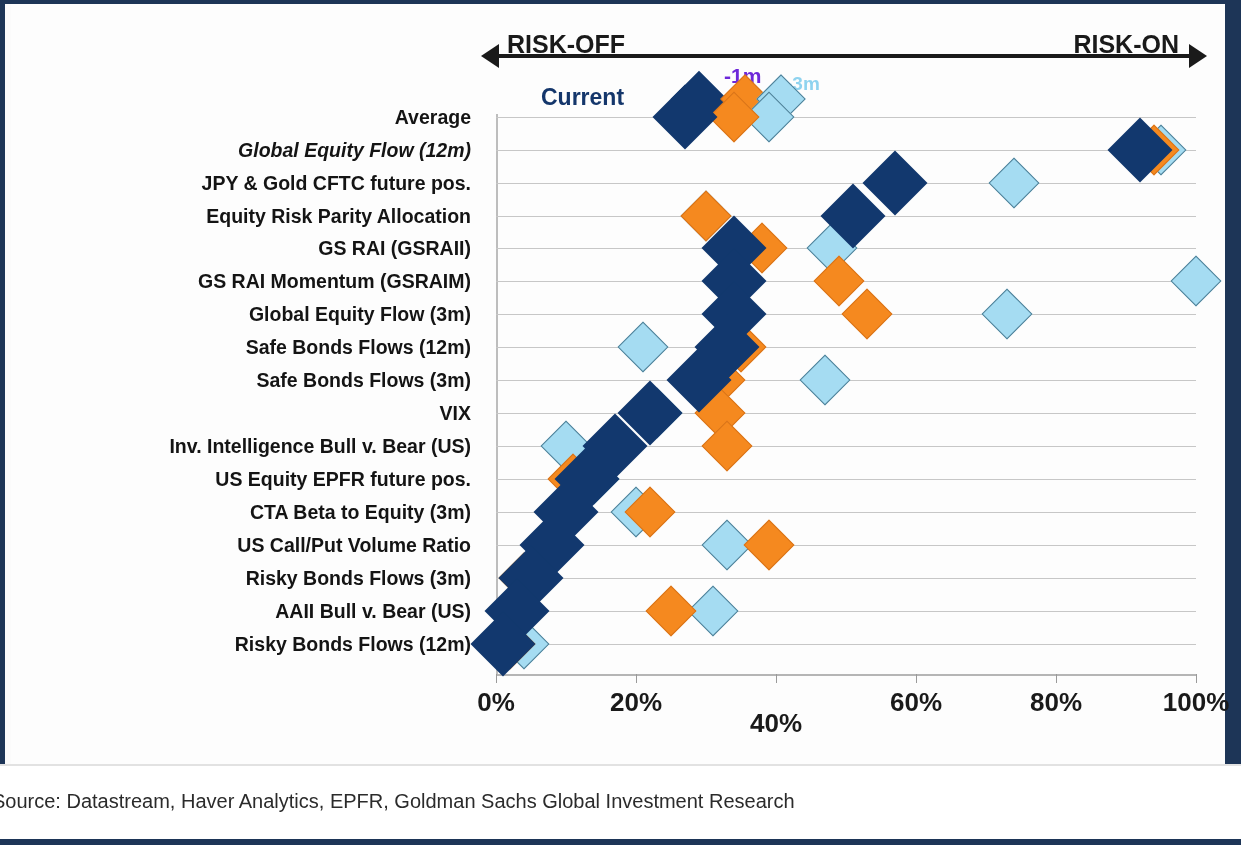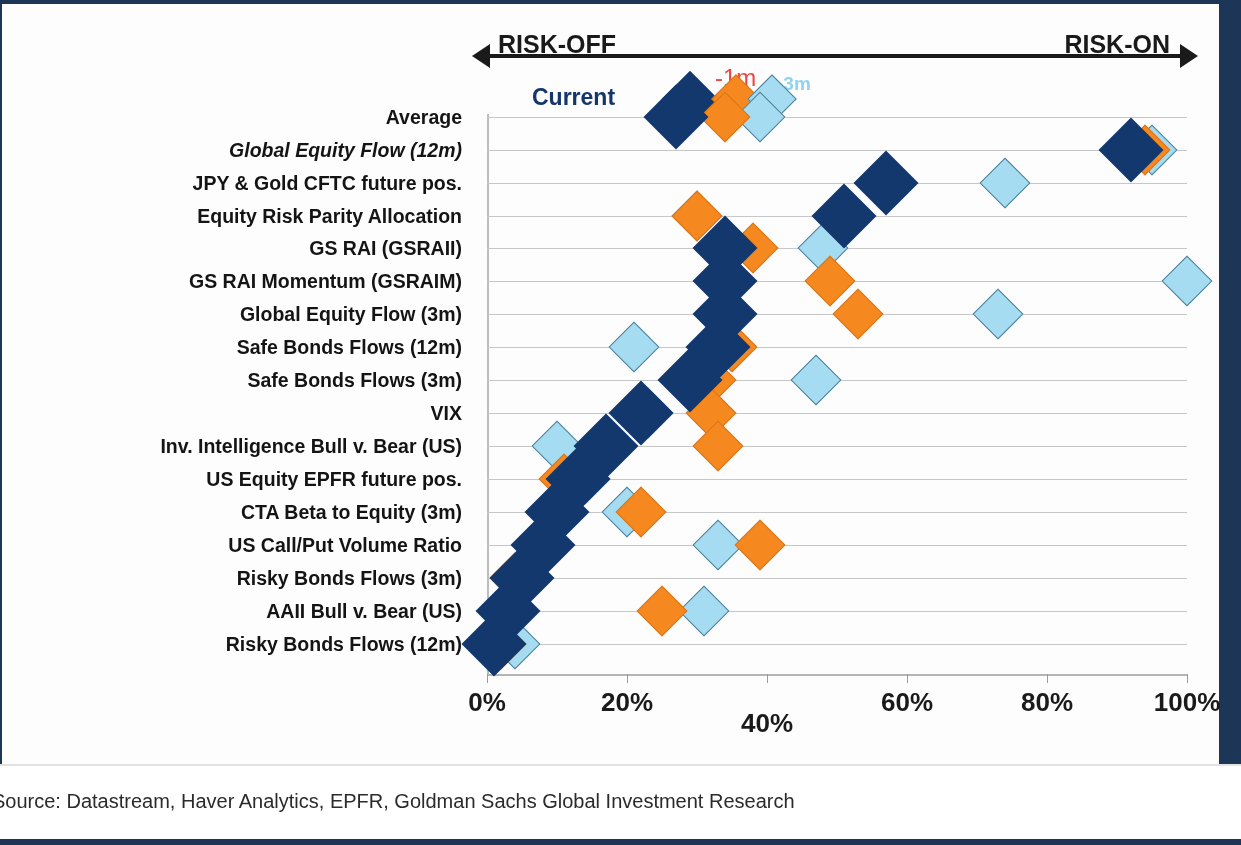--- a/index.html
+++ b/index.html
@@ -11,36 +11,36 @@
     position:relative;
   }
   #root{position:absolute;inset:0;background:#fbfbfb;}
 
   
   .edge-left{position:absolute;left:0;top:0;width:5px;height:845px;background:#1d3557;}
   .edge-right{position:absolute;right:0;top:0;width:22px;height:845px;background:#1d3557;}
   .edge-top{position:absolute;left:0;top:0;width:1241px;height:4px;background:#1d3557;}
   .edge-bottom{position:absolute;left:0;bottom:0;width:1241px;height:8px;background:#1d3557;}
 
-  .chart-card{position:absolute;left:2px;top:4px;width:1214px;height:760px;background:#fdfdfd;}
+  .chart-card{position:absolute;left:11px;top:4px;width:1214px;height:760px;background:#fdfdfd;}
 
   
   .risk-bar{position:absolute;left:470px;top:30px;width:726px;height:34px;}
   .risk-line{position:absolute;left:14px;top:20px;width:700px;height:4px;background:#1a1a1a;}
   .arrow-left{position:absolute;left:0px;top:10px;width:0;height:0;
     border-top:12px solid transparent;border-bottom:12px solid transparent;border-right:18px solid #1a1a1a;}
   .arrow-right{position:absolute;right:0px;top:10px;width:0;height:0;
     border-top:12px solid transparent;border-bottom:12px solid transparent;border-left:18px solid #1a1a1a;}
   .risk-off-label{position:absolute;left:26px;top:-4px;font-size:25px;font-weight:bold;color:#1a1a1a;letter-spacing:0px;}
   .risk-on-label{position:absolute;right:28px;top:-4px;font-size:25px;font-weight:bold;color:#1a1a1a;letter-spacing:0px;}
 
   
   .legend{position:absolute;left:520px;top:62px;height:48px;}
   .legend-current{position:absolute;left:10px;top:18px;font-size:23px;font-weight:bold;color:#14366b;}
-  .legend-m1{position:absolute;left:193px;top:-2px;font-size:24px;font-weight:normal;color:#ef4444;}
+  .legend-m1{position:absolute;left:193px;top:-2px;font-size:21px;font-weight:bold;color:#6d28d9;}
   .legend-m3{position:absolute;left:255px;top:7px;font-size:19px;font-weight:bold;color:#8fd3ef;}
 
   
   .plot{position:absolute;left:485px;top:110px;width:700px;height:560px;}
   .plot-frame{position:absolute;left:0;top:0;width:700px;height:560px;border-left:2px solid #bdbdbd;}
   .gridline{position:absolute;left:0;width:700px;height:1px;background:#c7c7c7;}
   .axis-line{position:absolute;left:0;top:560px;width:700px;height:2px;background:#b5b5b5;}
   .tick{position:absolute;top:560px;width:1px;height:9px;background:#9a9a9a;}
   .xlabel{position:absolute;top:573px;font-size:26px;font-weight:bold;color:#1a1a1a;transform:translateX(-50%);white-space:nowrap;}
 

